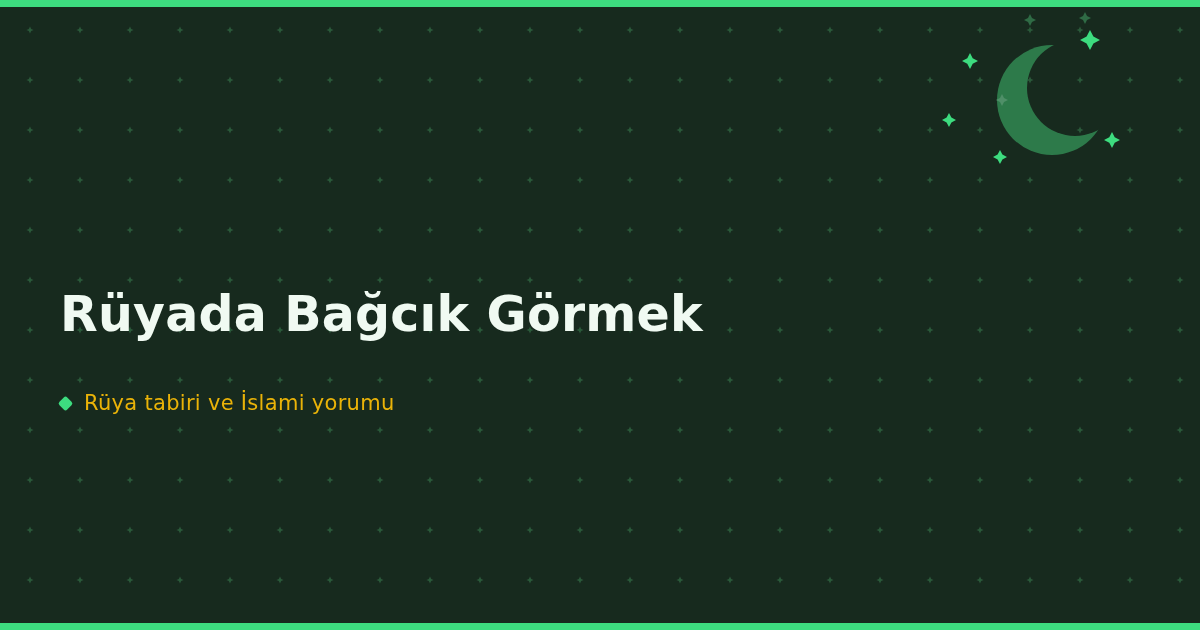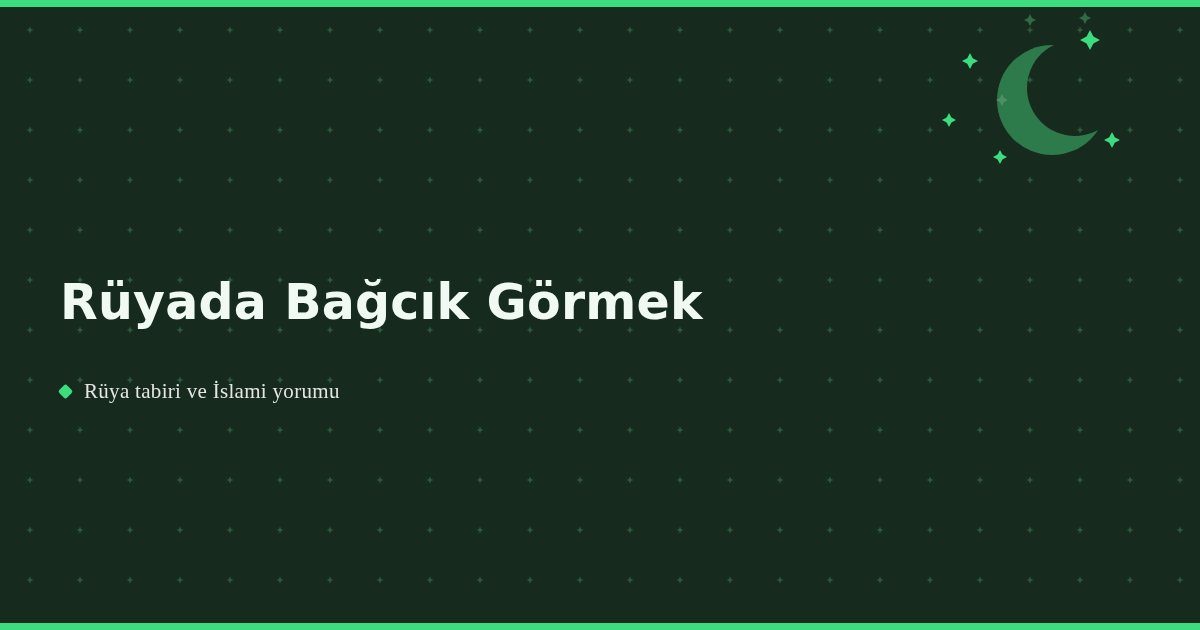--- a/index.html
+++ b/index.html
@@ -45,21 +45,21 @@
     top: 0;
     width: 300px;
     height: 220px;
     pointer-events: none;
   }
 
   
   .content {
     position: absolute;
     left: 60px;
-    top: 0;
+    top: 12px;
     width: 1000px;
     height: 502px;
   }
 
   .title {
     position: absolute;
     left: 0;
     top: 272px;
     margin: 0;
     font-size: 49px;
@@ -152,19 +152,19 @@
       <path d="M1085 12 L1087 16 L1091 18 L1087 20 L1085 24 L1083 20 L1079 18 L1083 16 Z"></path>
     </g>
   </svg>
 
   <div class="content">
 
     <h1 class="title" style="color: rgb(240, 250, 242);">Rüyada Bağcık Görmek</h1>
 
     <div class="subtitle-row">
       <span class="bullet-diamond" style="background:#3ddc7f;"></span>
-      <span class="subtitle-text" style="color: #e5e5e5; font-family: Liberation Serif, serif;">Rüya tabiri ve İslami yorumu</span>
+      <span class="subtitle-text" style="color: #eab308;">Rüya tabiri ve İslami yorumu</span>
     </div>
 
   </div>
 
   <div class="stripe stripe-bottom" style="background: rgb(61, 220, 127);"></div>
 </div>
 
 </body></html>

